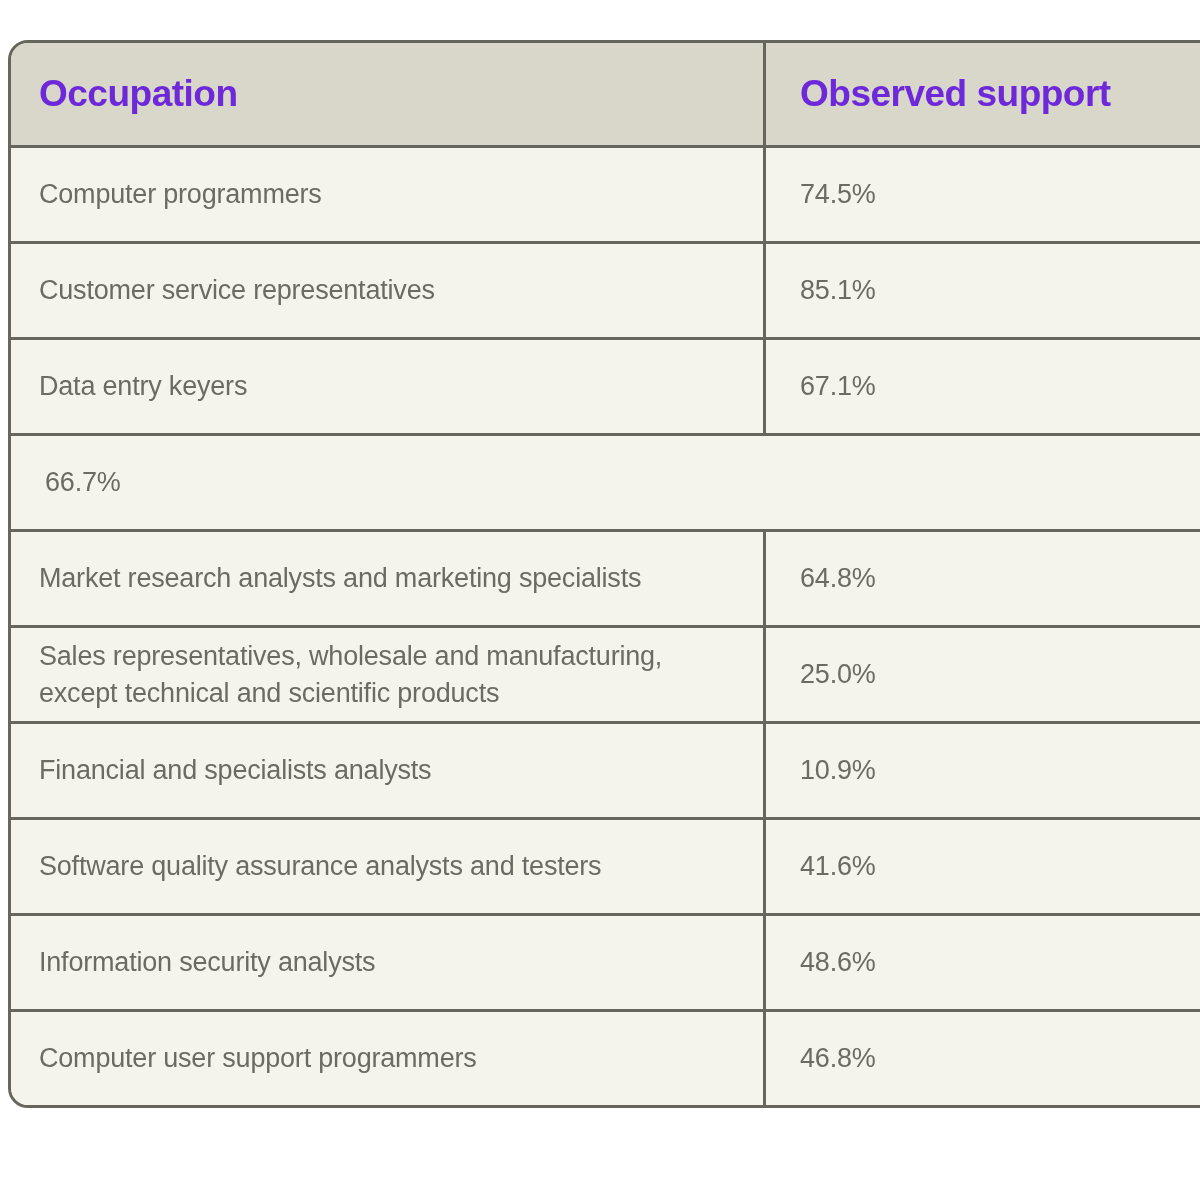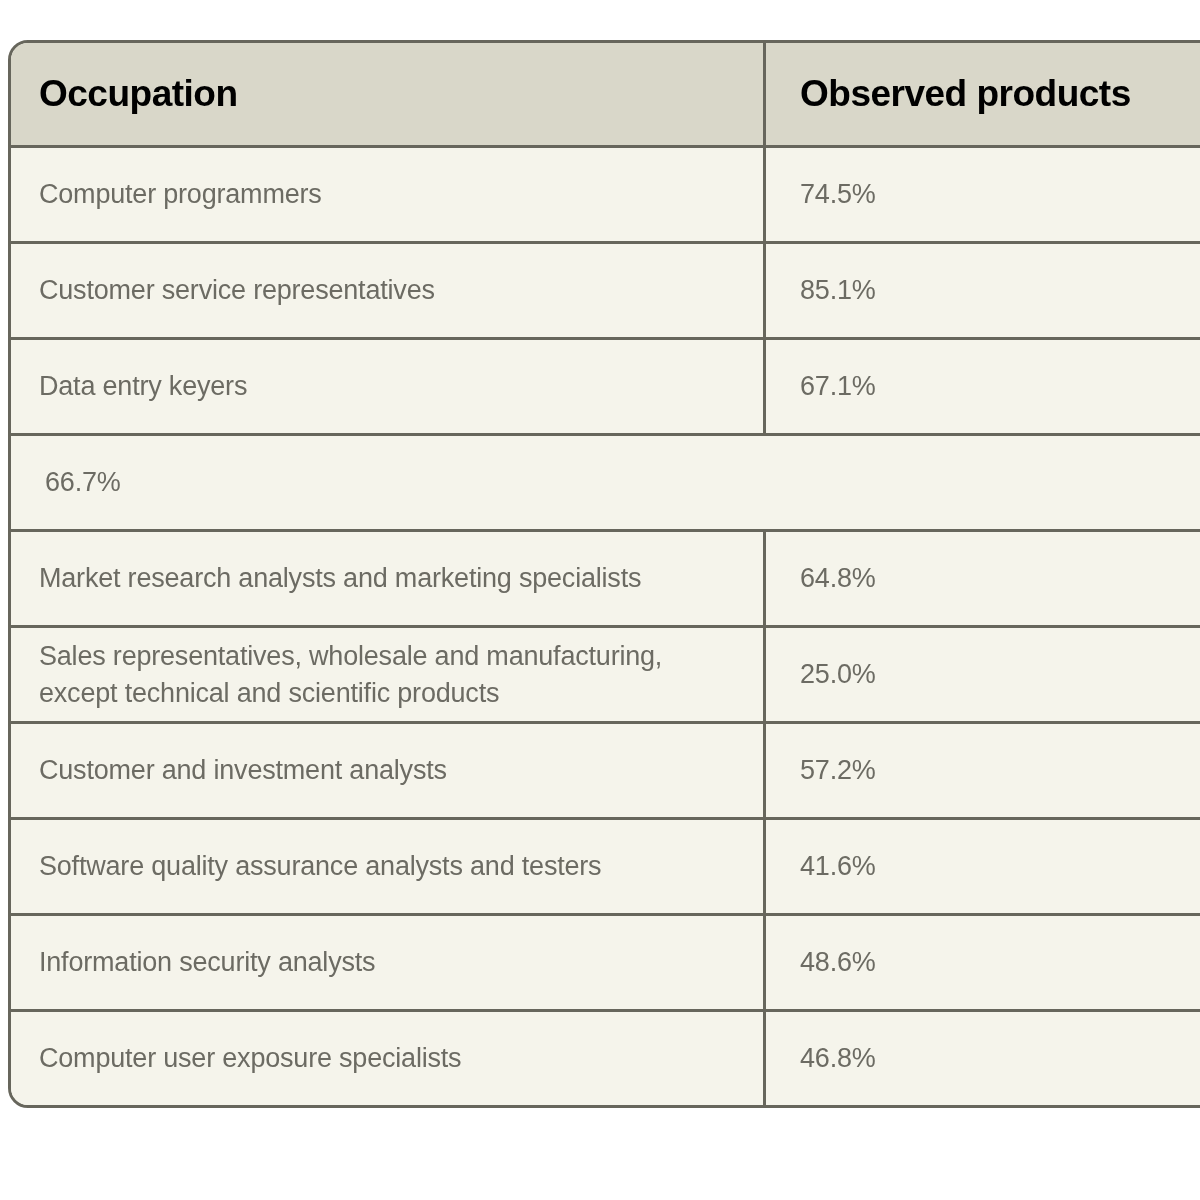--- a/index.html
+++ b/index.html
@@ -42,21 +42,21 @@
     flex: 0 0 755px;
     padding: 0 40px 0 28px;
     border-right: 3px solid #67665c;
   }
   .cell.exposure {
     flex: 1;
     padding: 0 20px 0 34px;
   }
   .row.header .cell {
     height: 102px;
-    color: #000000;
+    color: #6d28d9;
     font-size: 37px;
     font-weight: 700;
     letter-spacing: -0.5px;
   }
   .row.body .cell {
     min-height: 93px;
     color: #6c6b63;
     font-size: 27px;
     font-weight: 400;
     letter-spacing: -0.2px;
@@ -66,21 +66,21 @@
 </head>
 <body>
 
 <div class="table-wrap">
 
   <div class="row header">
     <div class="cell occupation">
       <span>Occupation</span>
     </div>
     <div class="cell exposure">
-      <span>Observed products</span>
+      <span>Observed support</span>
     </div>
   </div>
 
   <div class="row body">
     <div class="cell occupation">
       <span>Computer programmers</span>
     </div>
     <div class="cell exposure">
       <span>74.5%</span>
     </div>
@@ -123,24 +123,24 @@
     <div class="cell occupation">
       <span>Sales representatives, wholesale and manufacturing, except technical and scientific products</span>
     </div>
     <div class="cell exposure">
       <span>25.0%</span>
     </div>
   </div>
 
   <div class="row body">
     <div class="cell occupation">
-      <span>Customer and investment analysts</span>
+      <span>Financial and specialists analysts</span>
     </div>
     <div class="cell exposure">
-      <span>57.2%</span>
+      <span>10.9%</span>
     </div>
   </div>
 
   <div class="row body">
     <div class="cell occupation">
       <span>Software quality assurance analysts and testers</span>
     </div>
     <div class="cell exposure">
       <span>41.6%</span>
     </div>
@@ -150,20 +150,20 @@
     <div class="cell occupation">
       <span>Information security analysts</span>
     </div>
     <div class="cell exposure">
       <span>48.6%</span>
     </div>
   </div>
 
   <div class="row body">
     <div class="cell occupation">
-      <span>Computer user exposure specialists</span>
+      <span>Computer user support programmers</span>
     </div>
     <div class="cell exposure">
       <span>46.8%</span>
     </div>
   </div>
 
 </div>
 
 </body></html>

